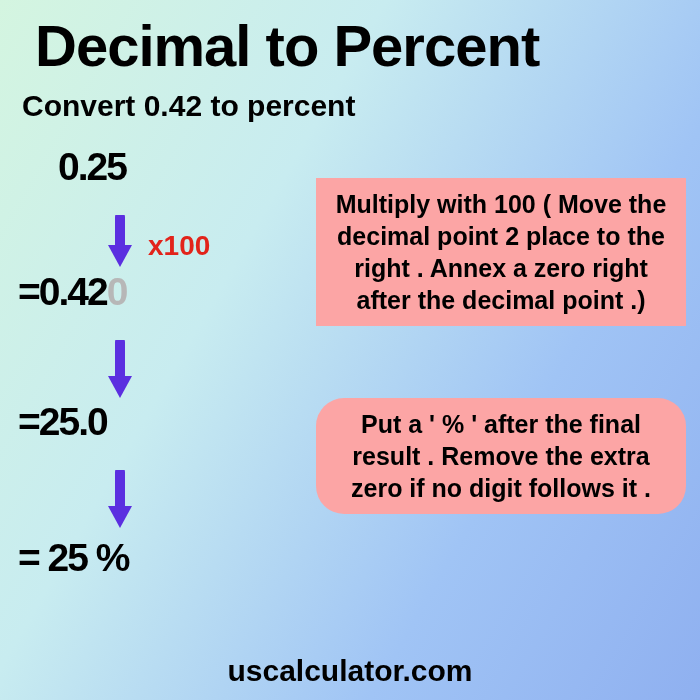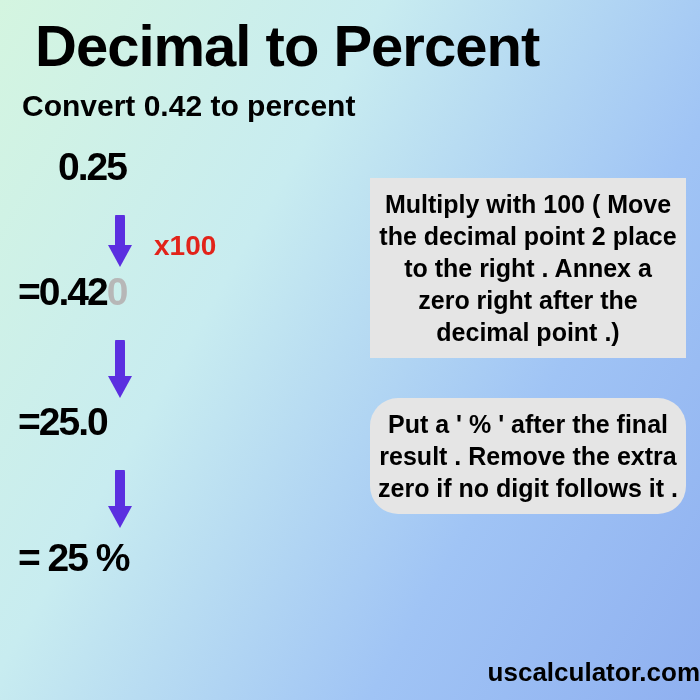--- a/index.html
+++ b/index.html
@@ -42,42 +42,41 @@
     display: flex;
     flex-direction: column;
     align-items: center;
   }
   .x100 {
     position: absolute;
     color: #e2231a;
     font-weight: 900;
     font-size: 28px;
     font-family: Arial, Helvetica, sans-serif;
-    margin-left: 6px;
   }
   .box {
     position: absolute;
     right: 14px;
-    width: 316px;
-    background: #e5e5e5;
+    width: 370px;
+    background: #fca5a5;
     color: #000;
     font-size: 25px;
     font-weight: 700;
     text-align: center;
     padding: 10px 8px;
     line-height: 1.28;
     font-family: Arial, Helvetica, sans-serif;
   }
   .footer {
     position: absolute;
     bottom: 12px;
     left: 0;
     right: 0;
-    text-align: right;
-    font-size: 26px;
+    text-align: center;
+    font-size: 30px;
     font-weight: 700;
     color: #000;
     font-family: Arial, Helvetica, sans-serif;
   }
 </style>
 </head>
 <body>
 
 <div class="title">Decimal to Percent</div>
 <div class="subtitle">Convert 0.42 to percent</div>

